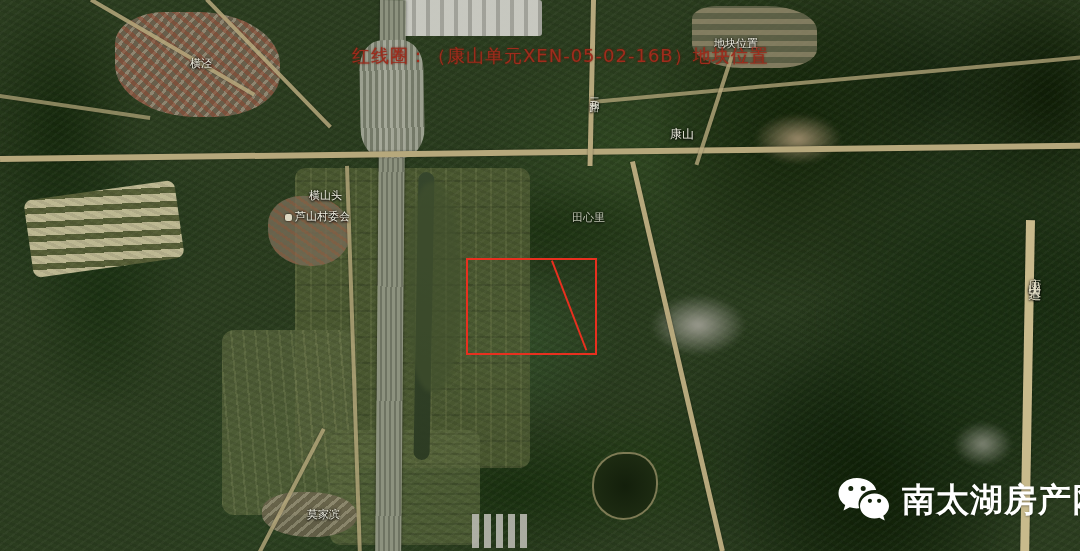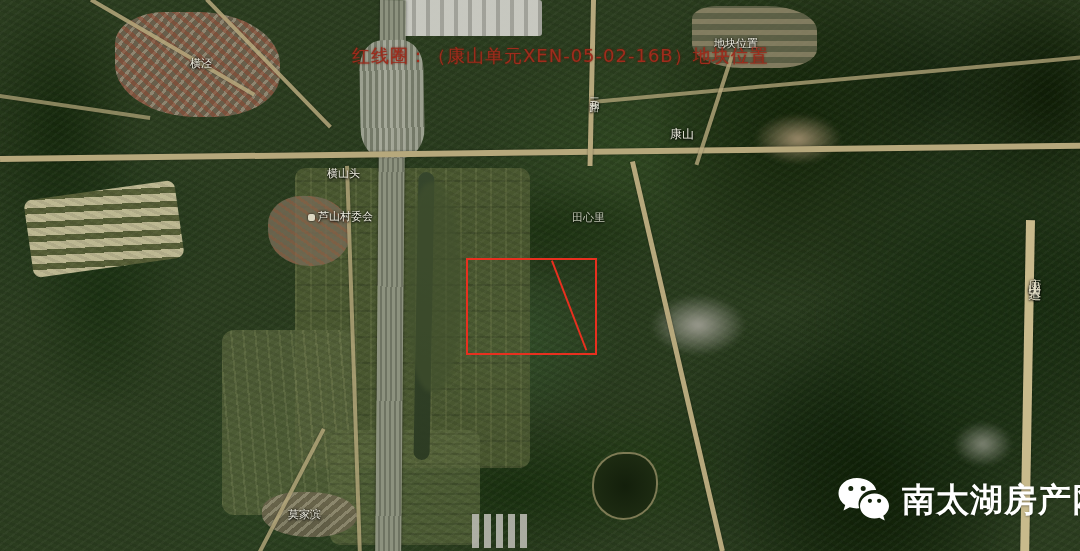--- a/index.html
+++ b/index.html
@@ -123,27 +123,27 @@
   <div class="road" style="left:92px;top:-2px;width:189px;height:4px;transform:rotate(30.2deg);opacity:.85;"></div>
   <div class="road" style="left:208px;top:-2px;width:178px;height:4px;transform:rotate(45.9deg);opacity:.85;"></div>
   <div class="road" style="left:0;top:94px;width:152px;height:4px;transform:rotate(8.3deg);opacity:.7;"></div>
   <div class="road" style="left:345px;top:166px;width:4px;height:388px;transform:rotate(-1.9deg);opacity:.8;"></div>
   <div class="road" style="left:322px;top:428px;width:4px;height:139px;transform:rotate(27.5deg);opacity:.8;"></div>
 
   <div class="lbl" style="left:190px;top:58px;">横泾</div>
   <div class="lbl" style="left:714px;top:38px;">地块位置</div>
   <div class="lbl" style="left:670px;top:100px;font-size:12px;margin-top:28px;">康山</div>
   <div class="lbl vert" style="left:589px;top:90px;font-size:10px;opacity:.9;">三和路</div>
-  <div class="lbl" style="left:309px;top:168px;margin-left:18px;">横山头</div>
-  <div class="lbl" style="left:308px;top:211px;">
+  <div class="lbl" style="left:309px;top:190px;">横山头</div>
+  <div class="lbl" style="left:285px;top:211px;">
     <span class="dot-marker"></span><span>芦山村委会</span>
   </div>
   <div class="lbl" style="left:572px;top:212px;opacity:.75;">田心里</div>
   <div class="lbl vert" style="left:1027px;top:268px;font-size:13px;letter-spacing:3px;color:#e4dfc8;">康山大道</div>
-  <div class="lbl" style="left:288px;top:509px;">莫家滨</div>
+  <div class="lbl" style="left:307px;top:509px;">莫家滨</div>
 
   <div class="red" id="banner">红线圈：（康山单元XEN-05-02-16B）地块位置</div>
   <div class="red" id="plot-rect"></div>
   <div class="red" id="plot-diag"></div>
 
   <div id="watermark">
     <svg width="56" height="48" viewBox="0 0 56 48">
       <g fill="#ffffff" fill-rule="evenodd">
         <path d="M21 2 C10.5 2 2.5 8.8 2.5 17.2 c0 4.8 2.6 9 6.7 11.8 L7.5 34.5 l6.3 -3.2 c2.2 .7 4.7 1.1 7.2 1.1 .8 0 1.5 0 2.3 -.1 c-.5 -1.4 -.8 -2.8 -.8 -4.3 c0 -7.8 7.1 -14 15.9 -14 c.6 0 1.2 0 1.8 .1 C38.6 7.1 30.6 2 21 2 Z M14.8 15.1 a2.5 2.5 0 1 1 0 -5 a2.5 2.5 0 0 1 0 5 Z m12.4 0 a2.5 2.5 0 1 1 0 -5 a2.5 2.5 0 0 1 0 5 Z"></path>
         <path d="M38.5 17.5 c-8 0 -14.5 5.6 -14.5 12.5 c0 6.9 6.5 12.5 14.5 12.5 c1.7 0 3.4 -.3 4.9 -.8 l5.4 2.8 l-1.5 -4.7 c3.5 -2.3 5.7 -5.9 5.7 -9.8 c0 -6.9 -6.5 -12.5 -14.5 -12.5 Z m-4.6 9.4 a2.1 2.1 0 1 1 0 -4.2 a2.1 2.1 0 0 1 0 4.2 Z m9.2 0 a2.1 2.1 0 1 1 0 -4.2 a2.1 2.1 0 0 1 0 4.2 Z"></path>

